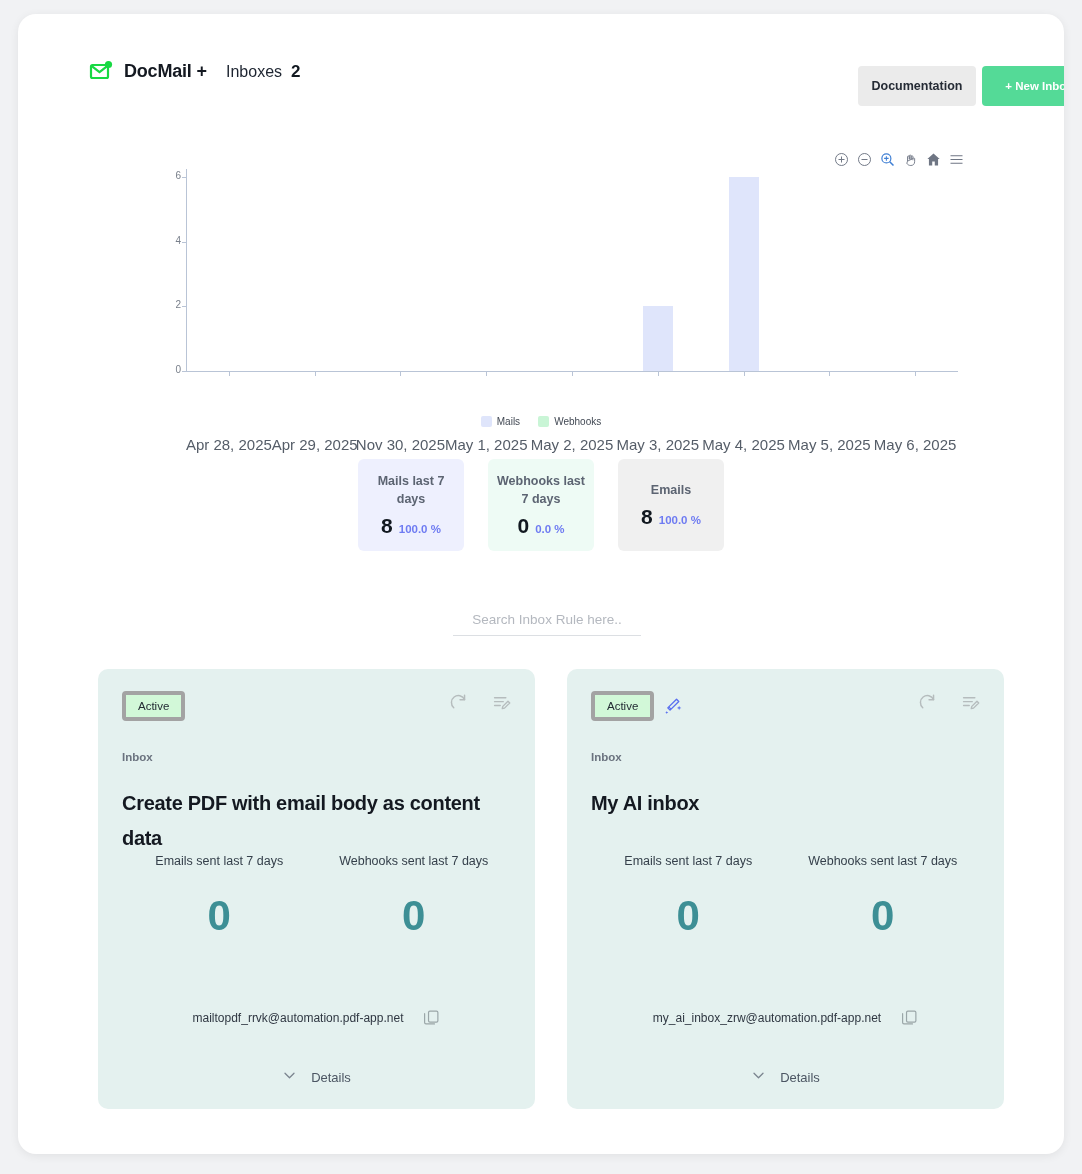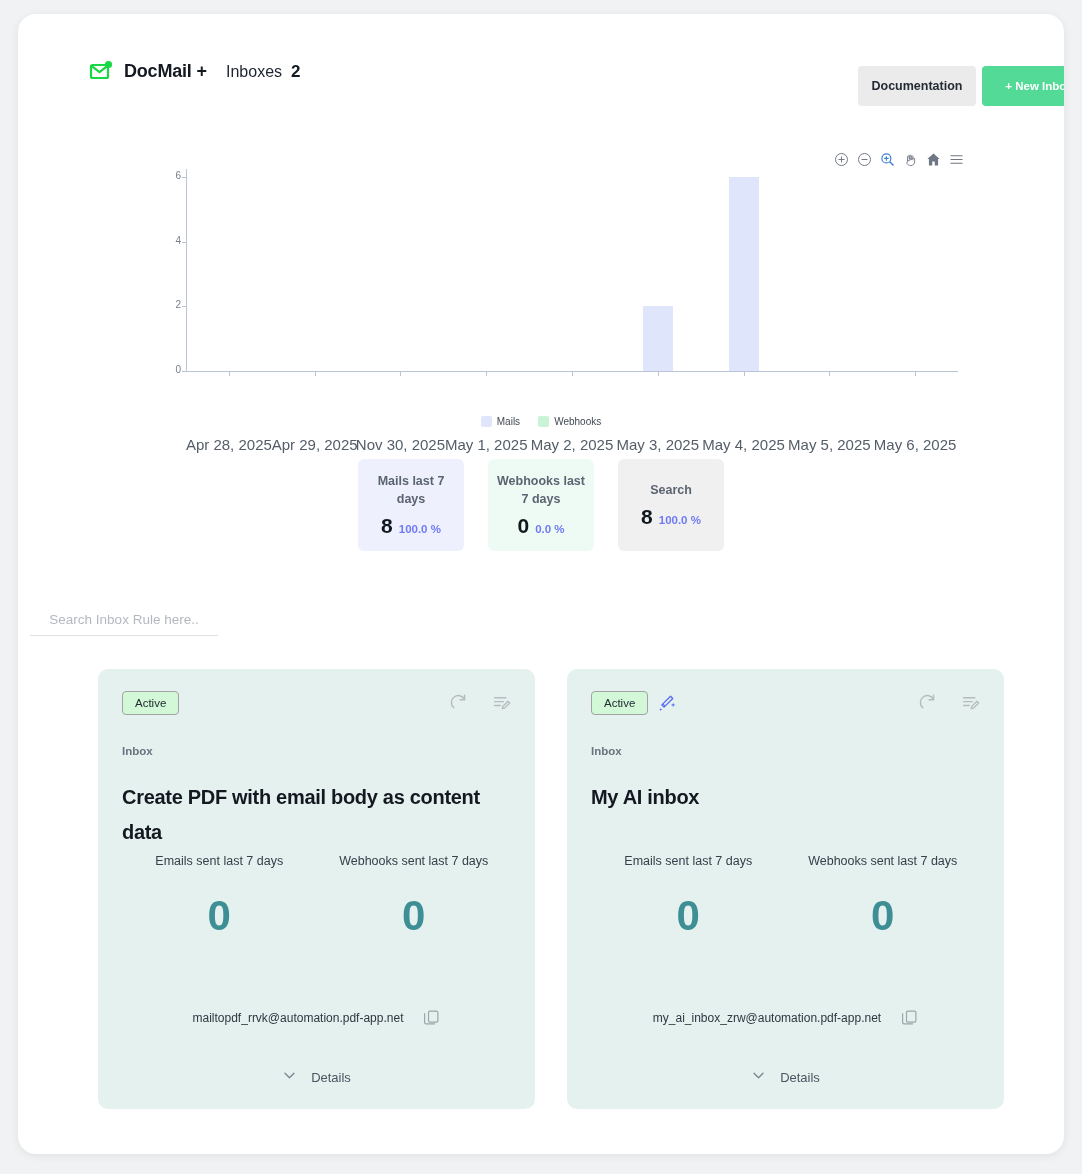--- a/index.html
+++ b/index.html
@@ -108,21 +108,21 @@
     font-size: 12.5px; font-weight: bold; color: #5c6472;
     text-align: center; line-height: 18px; margin-bottom: 6px;
   }
   .stat-row { display: flex; align-items: baseline; gap: 6px; }
   .stat-value { font-size: 21px; font-weight: bold; color: #111820; }
   .stat-pct { font-size: 11.5px; font-weight: bold; color: #6e7bf2; }
 
   
   .search-wrap {
     position: absolute; left: 0; right: 0; top: 590px;
-    display: flex;  margin-left: 12px;
+    display: flex; justify-content: center; margin-left: 12px;
   }
   .search-input {
     width: 188px; height: 32px;
     border: none; border-bottom: 1px solid #dcdfe3;
     background: transparent; outline: none; text-align: center;
     font-family: "Liberation Sans", sans-serif;
     font-size: 13.5px; color: #3a4150;
   }
   .search-input::placeholder { color: #b4b8bf; }
 
@@ -131,21 +131,21 @@
     position: absolute; left: 80px; top: 655px;
     display: flex; gap: 32px;
   }
   .inbox-card {
     width: 437px; height: 440px;
     background: #e4f1ef; border-radius: 10px;
     position: relative; padding: 22px 24px;
   }
   .card-top { display: flex; align-items: center; gap: 10px; }
   .badge-active {
-    background: #d2f8d8; border: 1px solid #a3a3a3;
+    background: #d2f8d8; border: 4px solid #a3a3a3;
     border-radius: 4px; padding: 5px 12px;
     font-size: 11.5px; color: #232b33;
   }
   .ai-icon { width: 19px; height: 19px; cursor: pointer; }
   .card-actions {
     position: absolute; right: 24px; top: 24px;
     display: flex; gap: 24px; align-items: center;
   }
   .act-icon { width: 19px; height: 19px; cursor: pointer; }
   .card-sub {
@@ -297,21 +297,21 @@
         </div>
       </div>
       <div class="stat" style="background: rgb(238, 251, 245);">
         <div class="stat-title">Webhooks last 7 days</div>
         <div class="stat-row">
           <span class="stat-value">0</span>
           <span class="stat-pct">0.0 %</span>
         </div>
       </div>
       <div class="stat" style="background: rgb(240, 240, 240);">
-        <div class="stat-title">Search</div>
+        <div class="stat-title">Emails</div>
         <div class="stat-row">
           <span class="stat-value">8</span>
           <span class="stat-pct">100.0 %</span>
         </div>
       </div>
     </div>
 
   <div class="search-wrap">
     <input class="search-input" type="text" placeholder="Search Inbox Rule here.." style="">
   </div>

